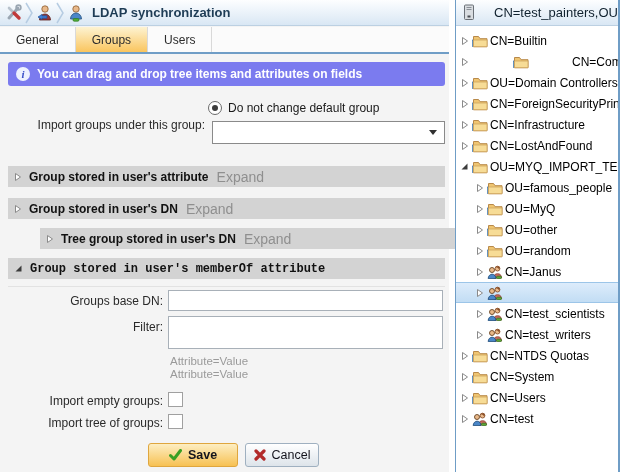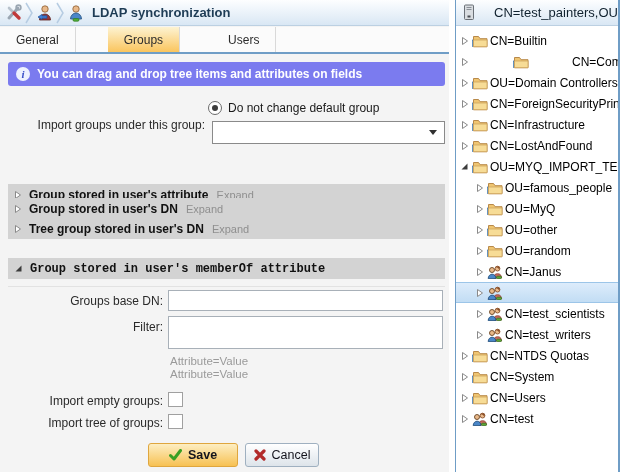--- a/index.html
+++ b/index.html
@@ -10,21 +10,21 @@
   .left-panel { position:absolute; left:0; top:0; width:449px; height:472px; background:#f4f4f4; }
 
   .breadcrumb-bar { position:absolute; left:0; top:0; width:449px; height:26px;
     background:linear-gradient(#fdfeff,#d9e7f4); border-bottom:1px solid #bcd0e2;
     display:flex; align-items:center; padding-left:4px; }
   .crumb-icon { width:20px; height:20px; display:inline-flex; align-items:center; justify-content:center; }
   .crumb-sep { width:9px; height:22px; margin:0 1px; }
   .page-title { font-weight:bold; font-size:13px; color:#1e3c55; margin-left:6px; }
 
   .tab-row { position:absolute; left:0; top:27px; width:449px; height:27px; background:#fbfbfb;
-    border-bottom:2px solid #6f9dc6; display:flex;gap:32px; }
+    border-bottom:2px solid #6f9dc6; display:flex; }
   .tab { height:25px; padding:0 16px; display:flex; align-items:center; border-right:1px solid #d9d9d9;
     color:#2c2c2c; cursor:default; }
   .tab.active { background:linear-gradient(#fdf3d2,#fac55e); }
 
   .content { position:absolute; left:0; top:54px; width:449px; height:418px; }
 
   .info-banner { position:absolute; left:8px; top:8px; width:437px; height:24px; background:#7b7bef;
     border-radius:3px; color:#fff; display:flex; align-items:center; font-weight:bold; font-size:12px; }
   .info-icon { width:14px; height:14px; border-radius:50%; background:#eef2ff; color:#3a50c8;
     font-family:"Liberation Serif", serif; font-style:italic; font-weight:bold; font-size:11px;
@@ -39,22 +39,22 @@
   .lbl-import { left:30px; top:64px; width:175px; line-height:15px; }
   .combo { position:absolute; left:212px; top:67px; width:233px; height:23px; background:#fff;
     border:1px solid #8a8a8a; display:flex; align-items:center; justify-content:flex-end; padding-right:7px; }
   .combo-arrow { width:0; height:0; border-left:4px solid transparent; border-right:4px solid transparent;
     border-top:5px solid #303030; }
 
   .section { position:absolute; left:8px; width:437px; height:21px; background:#d3d3d3;
     display:flex; align-items:center; padding-left:6px; }
   .section .tri { margin-right:7px; display:inline-flex; }
   .section .sec-title { font-weight:bold; font-size:12px; color:#111; }
-  .section .expand-link { color:#8f8f8f; font-size:11px; margin-left:8px; }
-  .sec-1 { top:130px; } .sec-2 { top:144px; } .sec-3 { top:164px; } .sec-4 { top:204px;font-family:Liberation Mono, monospace; }
+  .section .expand-link { color:#8f8f8f; font-size:14px; margin-left:8px; }
+  .sec-1 { top:112px; } .sec-2 { top:144px; } .sec-3 { top:174px;margin-left:32px; } .sec-4 { top:204px;font-family:Liberation Mono, monospace; }
 
   .memberof-divider { position:absolute; left:8px; top:232px; width:437px; border-top:1px solid #e2e2e2; }
 
   .lbl-basedn { left:0; top:240px; width:163px; }
   .input-basedn { position:absolute; left:168px; top:236px; width:275px; height:21px;
     border:1px solid #a8b0b8; background:#fff; font-family:inherit; font-size:12px; padding:0 4px; }
   .lbl-filter { left:0; top:266px; width:163px; }
   .textarea-filter { position:absolute; left:168px; top:262px; width:275px; height:33px;
     border:1px solid #a8b0b8; background:#fff; resize:none; font-family:inherit; font-size:12px; padding:2px 4px; }
   .hints { position:absolute; left:170px; top:301px; color:#9a9a9a; font-size:11.5px; line-height:13px; }

